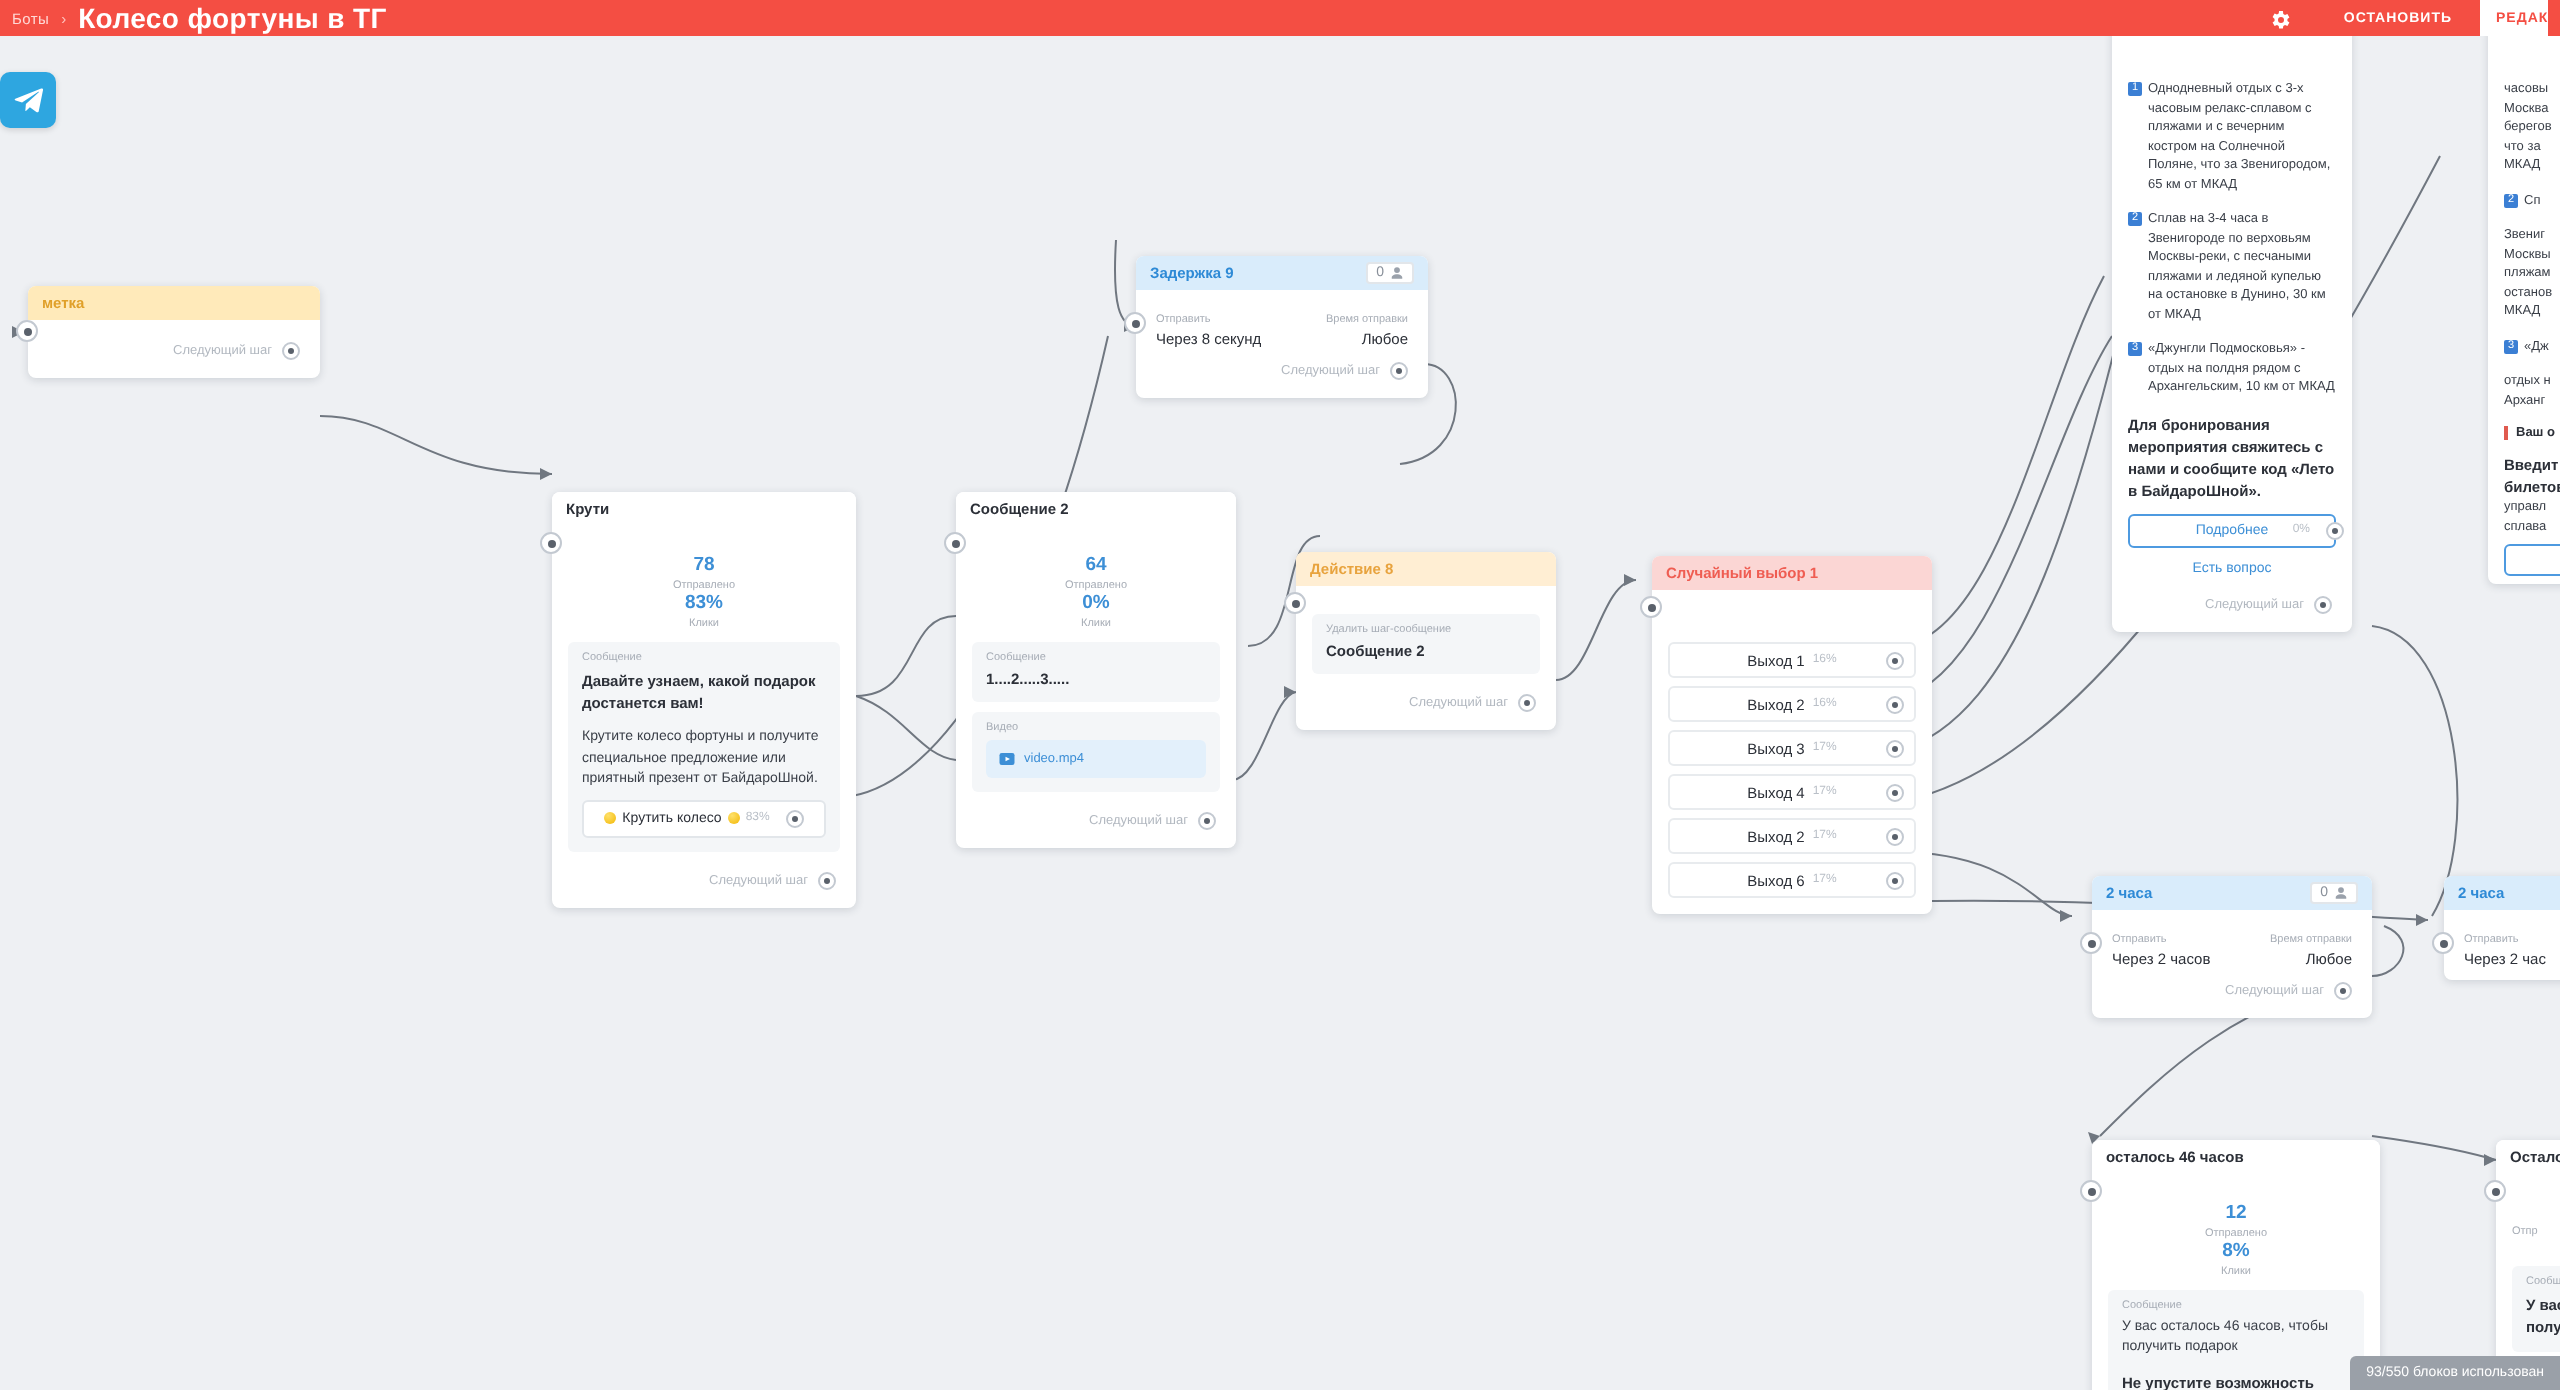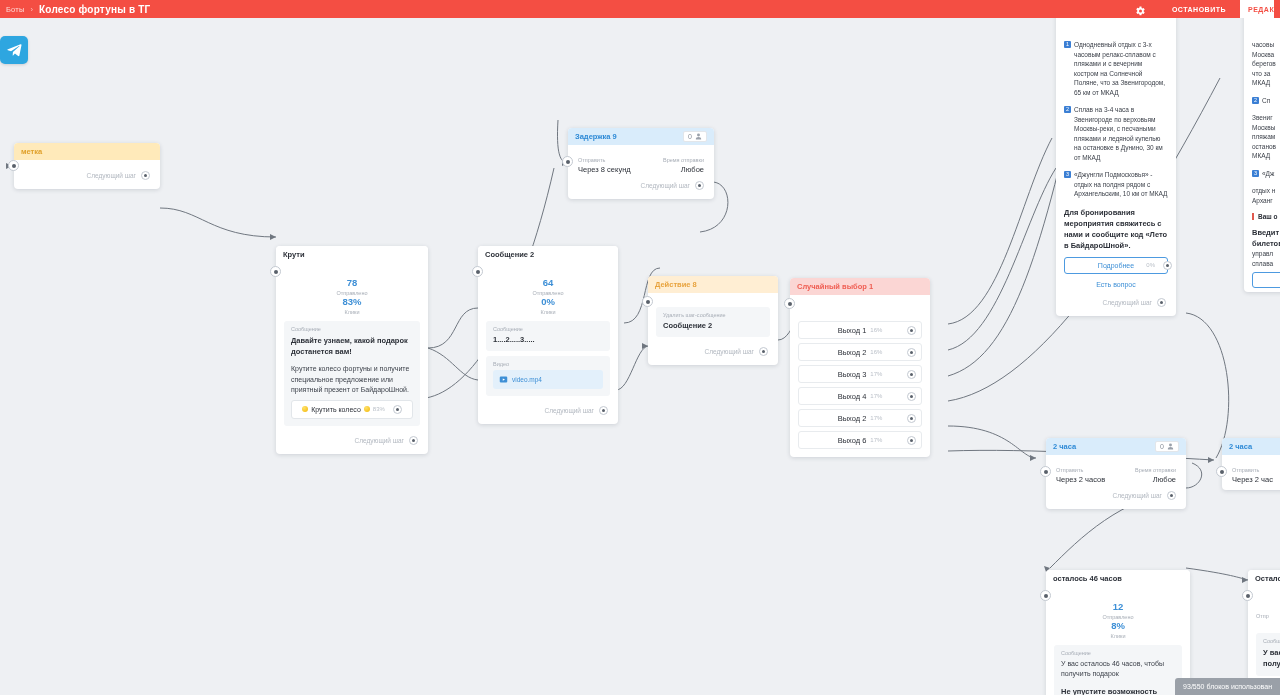--- a/index.html
+++ b/index.html
@@ -13,21 +13,21 @@
   #app { position: relative; width: 1280px; height: 695px; overflow: hidden; }
 
   
   .topbar {
     position: absolute; top: 0; left: 0; width: 1280px; height: 18px;
     background: #f44e43; display: flex; align-items: center;
     padding: 0 6px; z-index: 50;
   }
   .crumb-root { font-size: 7.5px; color: #ffd9d6; letter-spacing: .2px; }
   .crumb-sep { font-size: 7.5px; color: #ffc2bd; margin: 0 6px; }
-  .crumb-current { font-size: 10px; font-weight: bold; color: #ffffff; letter-spacing: .2px; }
+  .crumb-current { font-size: 14px; font-weight: bold; color: #ffffff; letter-spacing: .2px; }
   .topbar-right { margin-left: auto; display: flex; align-items: center; height: 18px; }
   .gear-icon { width: 12px; height: 12px; margin-right: 16px; display: block; }
   .btn-stop {
     font-size: 7px; font-weight: bold; color: #fff; letter-spacing: .5px;
     padding: 4px 10px; border: 0; background: transparent; cursor: pointer;
     font-family: "Liberation Sans", sans-serif;
   }
   .btn-edit {
     font-size: 7px; font-weight: bold; color: #f44e43; letter-spacing: .5px;
     padding: 4px 8px; border: 0; background: #fff; cursor: pointer; height: 18px;
@@ -355,21 +355,21 @@
           <div class="field-lbl">Удалить шаг-сообщение</div>
           <div class="field-val">Сообщение 2</div>
         </div>
         <div class="nextstep">
           <span>Следующий шаг</span>
           <span class="port-inline"></span>
         </div>
       </div>
     </div>
 
-    <div class="node" style="left:790px; top:260px; width:140px;">
+    <div class="node" style="left:826px; top:260px; width:140px;">
       <div class="node-head head-red">
         <span>Случайный выбор 1</span>
       </div>
       <div class="port in" style="top:20px;"></div>
       <div class="node-body" style="padding-top:10px;margin-top:16px;">
         <div class="out-row">
           <span>Выход 1</span>
           <span class="pct">16%</span>
           <span class="port-inline"></span>
         </div>

